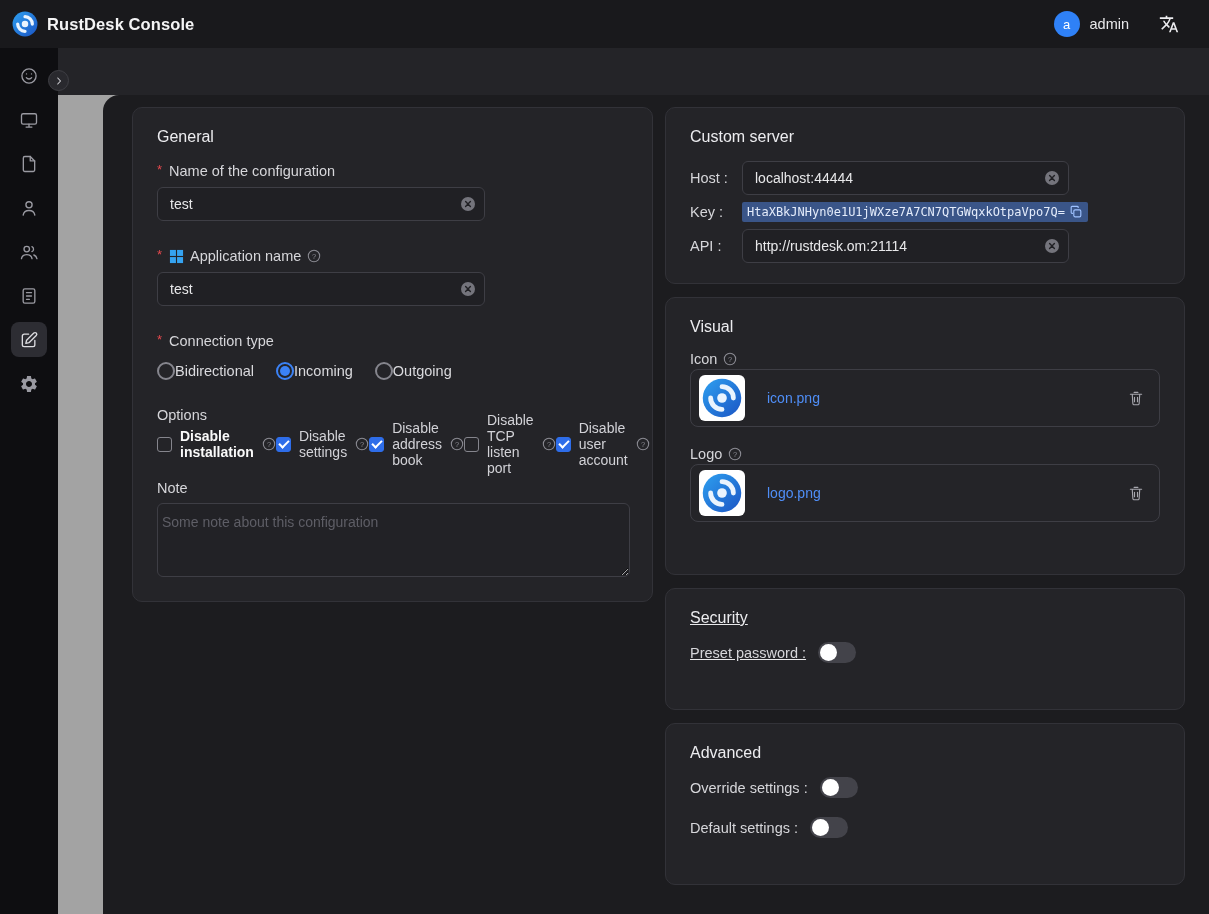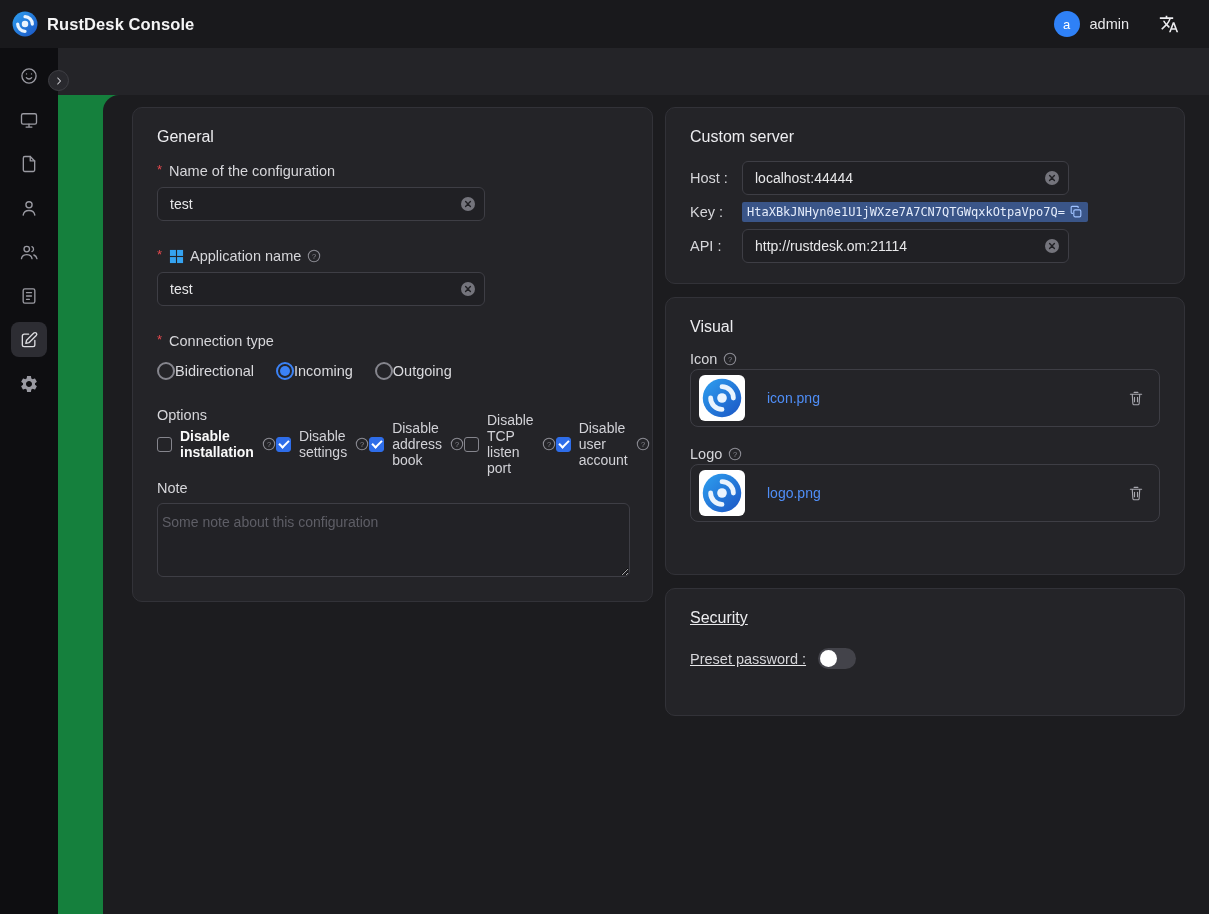--- a/index.html
+++ b/index.html
@@ -46,21 +46,21 @@
   .side-btn svg { width:20px; height:20px; }
   .side-btn.active { background:#2d2d33; color:#dcdce0; }
   .expand-btn {
     position:absolute; top:70px; left:48px; width:21px; height:21px; z-index:6;
     border-radius:50%; background:#29292e; border:1px solid #3f3f45;
     display:flex; align-items:center; justify-content:center; cursor:pointer; color:#cfcfd4;
   }
   .expand-btn svg { width:12px; height:12px; }
 
   
-  .content { position:absolute; left:58px; top:48px; right:0; bottom:0; background:#15803d; }
+  .content { position:absolute; left:58px; top:48px; right:0; bottom:0; background:#a3a3a3; }
   .strip { height:47px; background:#242428; }
   .panel {
     position:absolute; left:45px; top:47px; right:0; bottom:0;
     background:#1c1c1f; border-top-left-radius:16px;
     padding:12px 0 0 29px;
     display:flex; gap:12px; align-items:flex-start; overflow:hidden;
   }
 
   .card {
     background:#242428; border:1px solid #323238; border-radius:10px;
@@ -137,21 +137,21 @@
     display:flex; align-items:center; gap:22px; padding:0 14px 0 8px;
   }
   .thumb { width:46px; height:46px; background:#fff; border-radius:6px; display:flex; align-items:center; justify-content:center; }
   .thumb svg { width:42px; height:42px; }
   .file-link { color:#4f8ef7; font-size:14px; text-decoration:none; cursor:pointer; }
   .trash-btn { margin-left:auto; cursor:pointer; color:#a7a7ae; }
   .trash-btn svg { width:18px; height:18px; }
   .card-visual { padding-bottom:52px; }
 
   
-  .toggle-row { margin-top:21px; display:flex; align-items:center; gap:12px; font-size:14.5px; color:#d6d6da; }
+  .toggle-row { margin-top:15px; display:flex; align-items:center; gap:12px; font-size:14.5px; color:#d6d6da; }
   .toggle {
     width:38px; height:21px; border-radius:11px; background:#43434a;
     position:relative; display:inline-block; cursor:pointer; flex:none;
   }
   .toggle .knob { position:absolute; left:2px; top:2px; width:17px; height:17px; border-radius:50%; background:#fff; }
   .card-security { padding-bottom:46px;text-decoration:underline; }
   .card-advanced { padding-bottom:46px; }
   .toggle-row.second { margin-top:19px; }
 </style>
 </head>
@@ -494,16 +494,31 @@
       <section class="card card-security">
         <h2 class="card-title">Security</h2>
         <div class="toggle-row">
           <span>Preset password :</span>
           <span class="toggle">
               <span class="knob"></span>
             </span>
         </div>
       </section>
 
+      <section class="card card-advanced">
+        <h2 class="card-title">Advanced</h2>
+        <div class="toggle-row">
+          <span>Override settings :</span>
+          <span class="toggle">
+              <span class="knob"></span>
+            </span>
+        </div>
+        <div class="toggle-row second">
+          <span>Default settings :</span>
+          <span class="toggle">
+              <span class="knob"></span>
+            </span>
+        </div>
+      </section>
 
     </div>
   </div>
 </main>
 
 </body></html>

